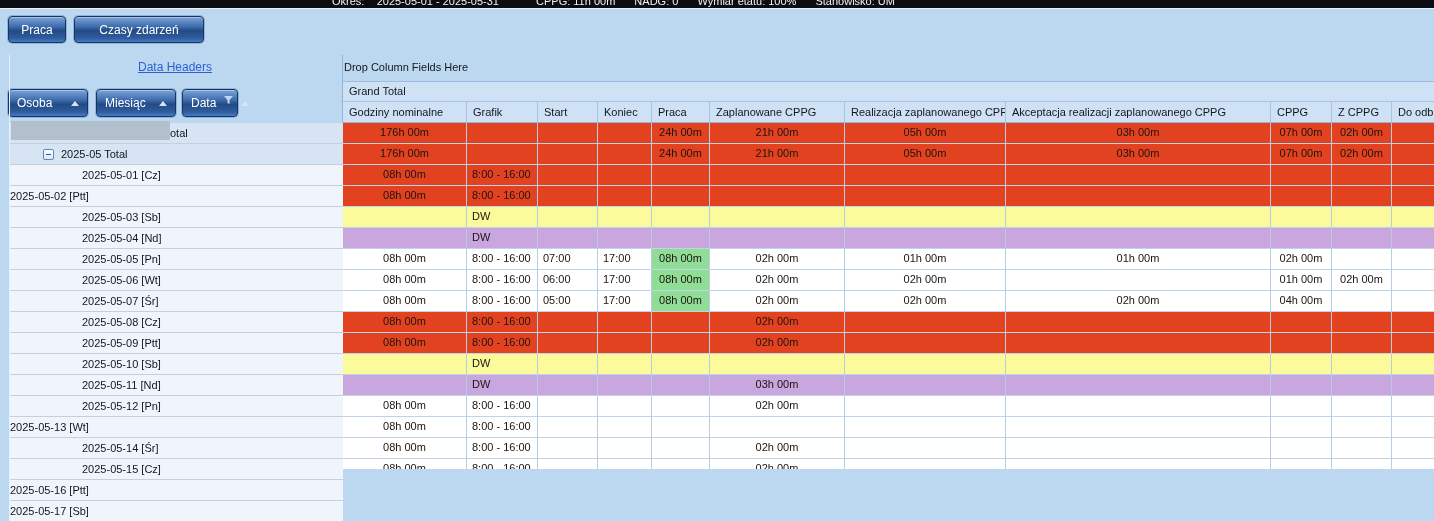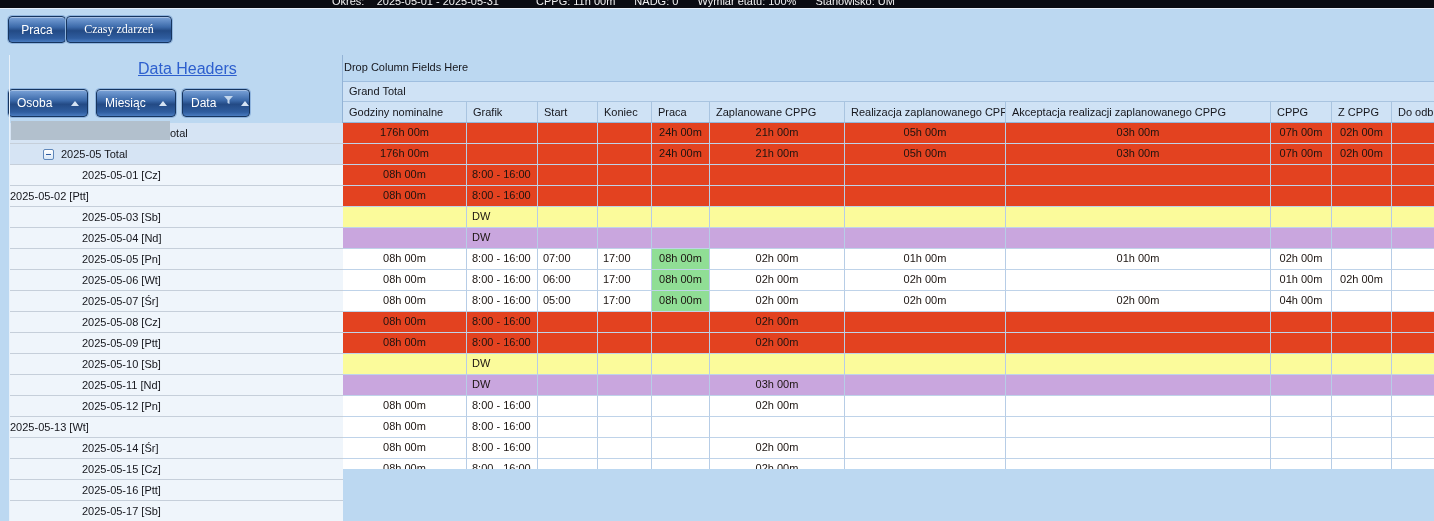--- a/index.html
+++ b/index.html
@@ -22,21 +22,21 @@
               box-shadow:inset 0 1px 0 rgba(255,255,255,.35), 0 0 0 1px #8fb4de;
               cursor:default; }
   .tab-btn { height:27px; justify-content:center; }
   .grp-btn { height:28px; padding:0 8px; }
   .grp-label { flex:1; }
   .sort-arrow { width:0; height:0; border-left:4px solid transparent; border-right:4px solid transparent;
                 border-bottom:5px solid #d5e3f4; margin-left:8px; }
   .funnel { margin-left:8px; margin-top:-6px; }
 
   
-  #data-headers { position:absolute; left:138px; top:60px; font-size:16px;
+  #data-headers { position:absolute; left:138px; top:60px; font-size:12px;
                   color:#2d5fce; text-decoration:underline; cursor:pointer; }
   #drop-zone { position:absolute; left:344px; top:61px; font-size:11px; color:#15161c; }
 
   
   #panel-sep { position:absolute; left:342px; top:55px; width:1px; height:466px; background:#93b3d6; }
   #left-edge-line { position:absolute; left:9px; top:55px; width:1px; height:466px; background:#e8f1fa; }
 
   
   #grand-total-band { position:absolute; left:343px; top:81px; width:1091px; height:21px;
                       background:#cfe2f5; border-top:1px solid #9fbedf; border-bottom:1px solid #a9c4e0;
@@ -84,37 +84,37 @@
       <span class="ts-seg">NADG: 0</span>
       <span class="ts-seg">Wymiar etatu: 100%</span>
       <span class="ts-seg">Stanowisko: UM</span>
     </div>
   </div>
 
   <div id="tabs">
       <div class="blue-btn tab-btn" style="left: 8px; top: 16px; width: 58px;">
         <span>Praca</span>
       </div>
-      <div class="blue-btn tab-btn" style="left: 66px; top: 16px; width: 106px; font-family: Liberation Serif, serif;">
+      <div class="blue-btn tab-btn" style="left: 74px; top: 16px; width: 130px;">
         <span>Czasy zdarzeń</span>
       </div>
     </div>
 
   <a id="data-headers">Data Headers</a>
 
   <div id="group-buttons">
       <div class="blue-btn grp-btn" style="left: 8px; top: 89px; width: 80px;">
         <span class="grp-label">Osoba</span>
         <span class="sort-arrow"></span>
       </div>
       <div class="blue-btn grp-btn" style="left: 96px; top: 89px; width: 80px;">
         <span class="grp-label">Miesiąc</span>
         <span class="sort-arrow"></span>
       </div>
-      <div class="blue-btn grp-btn" style="left: 182px; top: 89px; width: 68px;">
+      <div class="blue-btn grp-btn" style="left: 182px; top: 89px; width: 56px;">
         <span class="grp-label">Data</span>
         <span class="funnel"><svg width="9" height="8" viewBox="0 0 9 8">
             <path d="M0 0 H9 L5.5 4 V8 L3.5 7 V4 Z" fill="#c3d6ec"></path>
           </svg></span>
         <span class="sort-arrow"></span>
       </div>
     </div>
 
   <div id="drop-zone">Drop Column Fields Here</div>
 
@@ -184,24 +184,24 @@
       <div class="trow day">
         <span style="">2025-05-13 [Wt]</span>
       </div>
       <div class="trow day">
         <span style="padding-left: 72px;">2025-05-14 [Śr]</span>
       </div>
       <div class="trow day">
         <span style="padding-left: 72px;">2025-05-15 [Cz]</span>
       </div>
       <div class="trow day">
-        <span style="padding-left: 72px;">2025-05-16 [Ptt]</span>
-      </div>
-      <div class="trow day">
-        <span style="padding-left: 72px;">2025-05-17 [Sb]</span>
+        <span style="">2025-05-16 [Ptt]</span>
+      </div>
+      <div class="trow day">
+        <span style="">2025-05-17 [Sb]</span>
       </div>
     </div>
 
   <div class="redact-overlay"></div>
 
   <div id="grid-rows">
       <div class="grow rt-total">
         <div class="gcell ac" style="width: 124px;">176h 00m</div>
         <div class="gcell al" style="width: 71px;"></div>
         <div class="gcell al" style="width: 60px;"></div>

